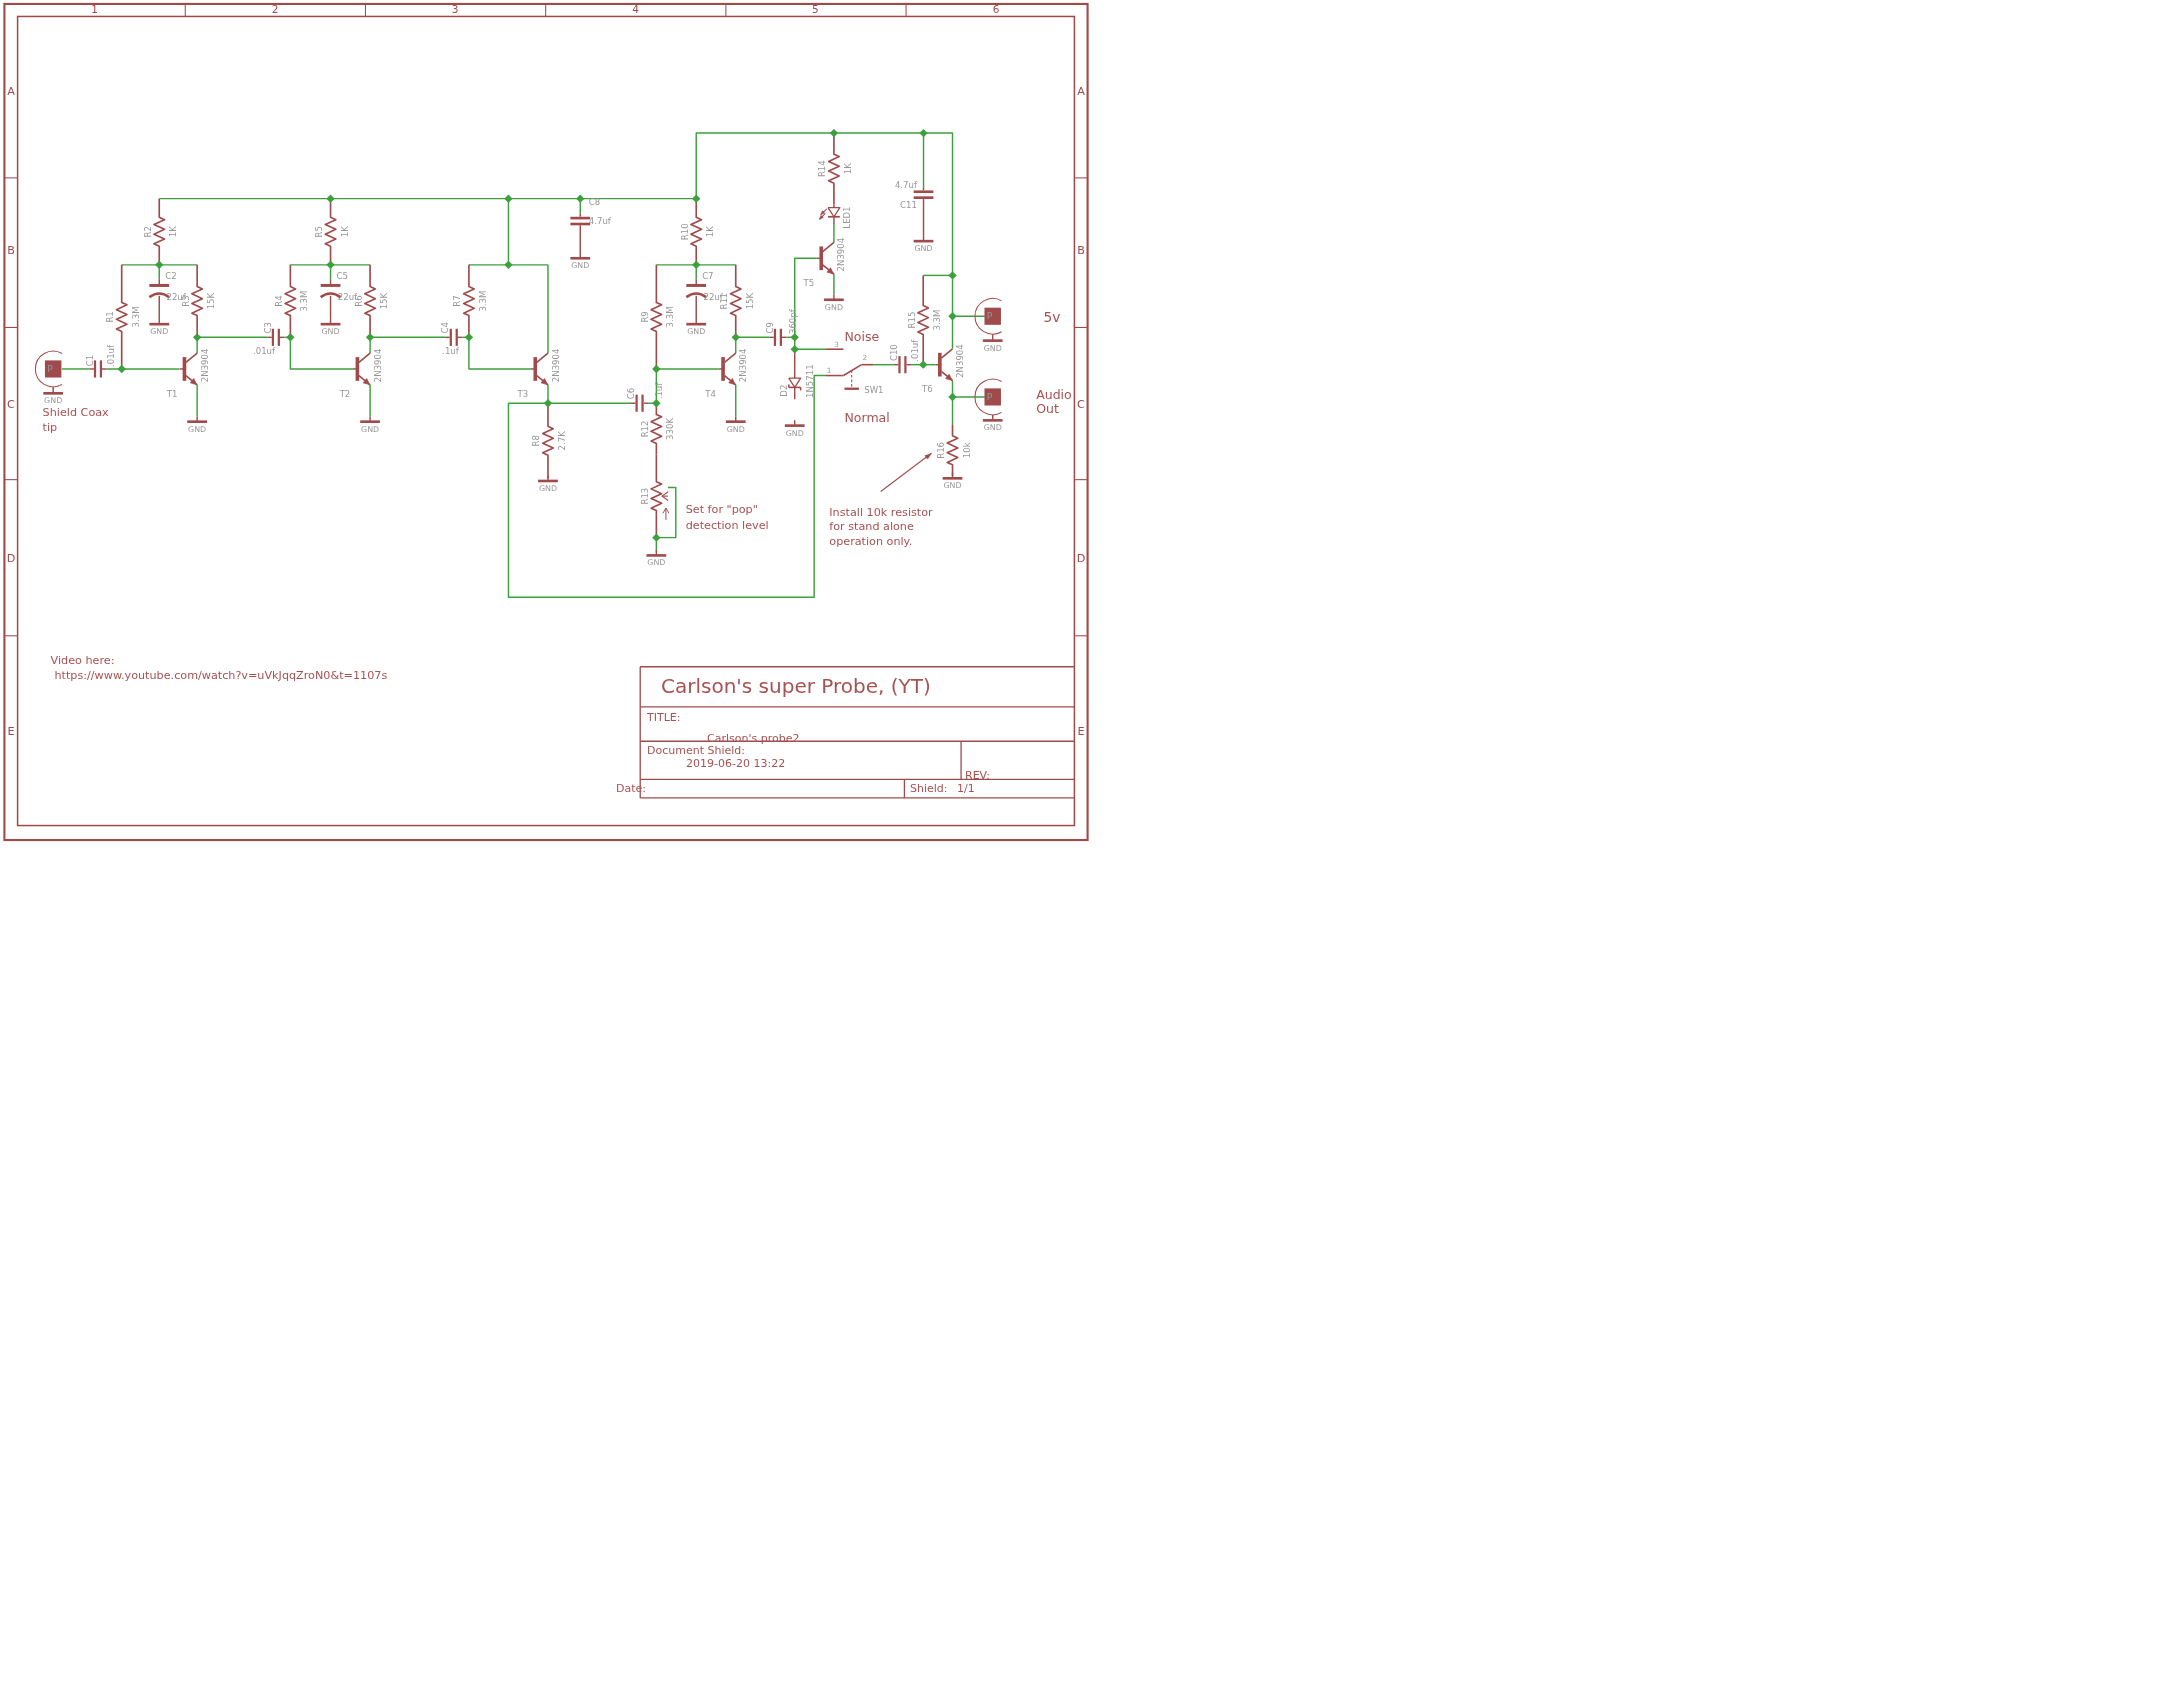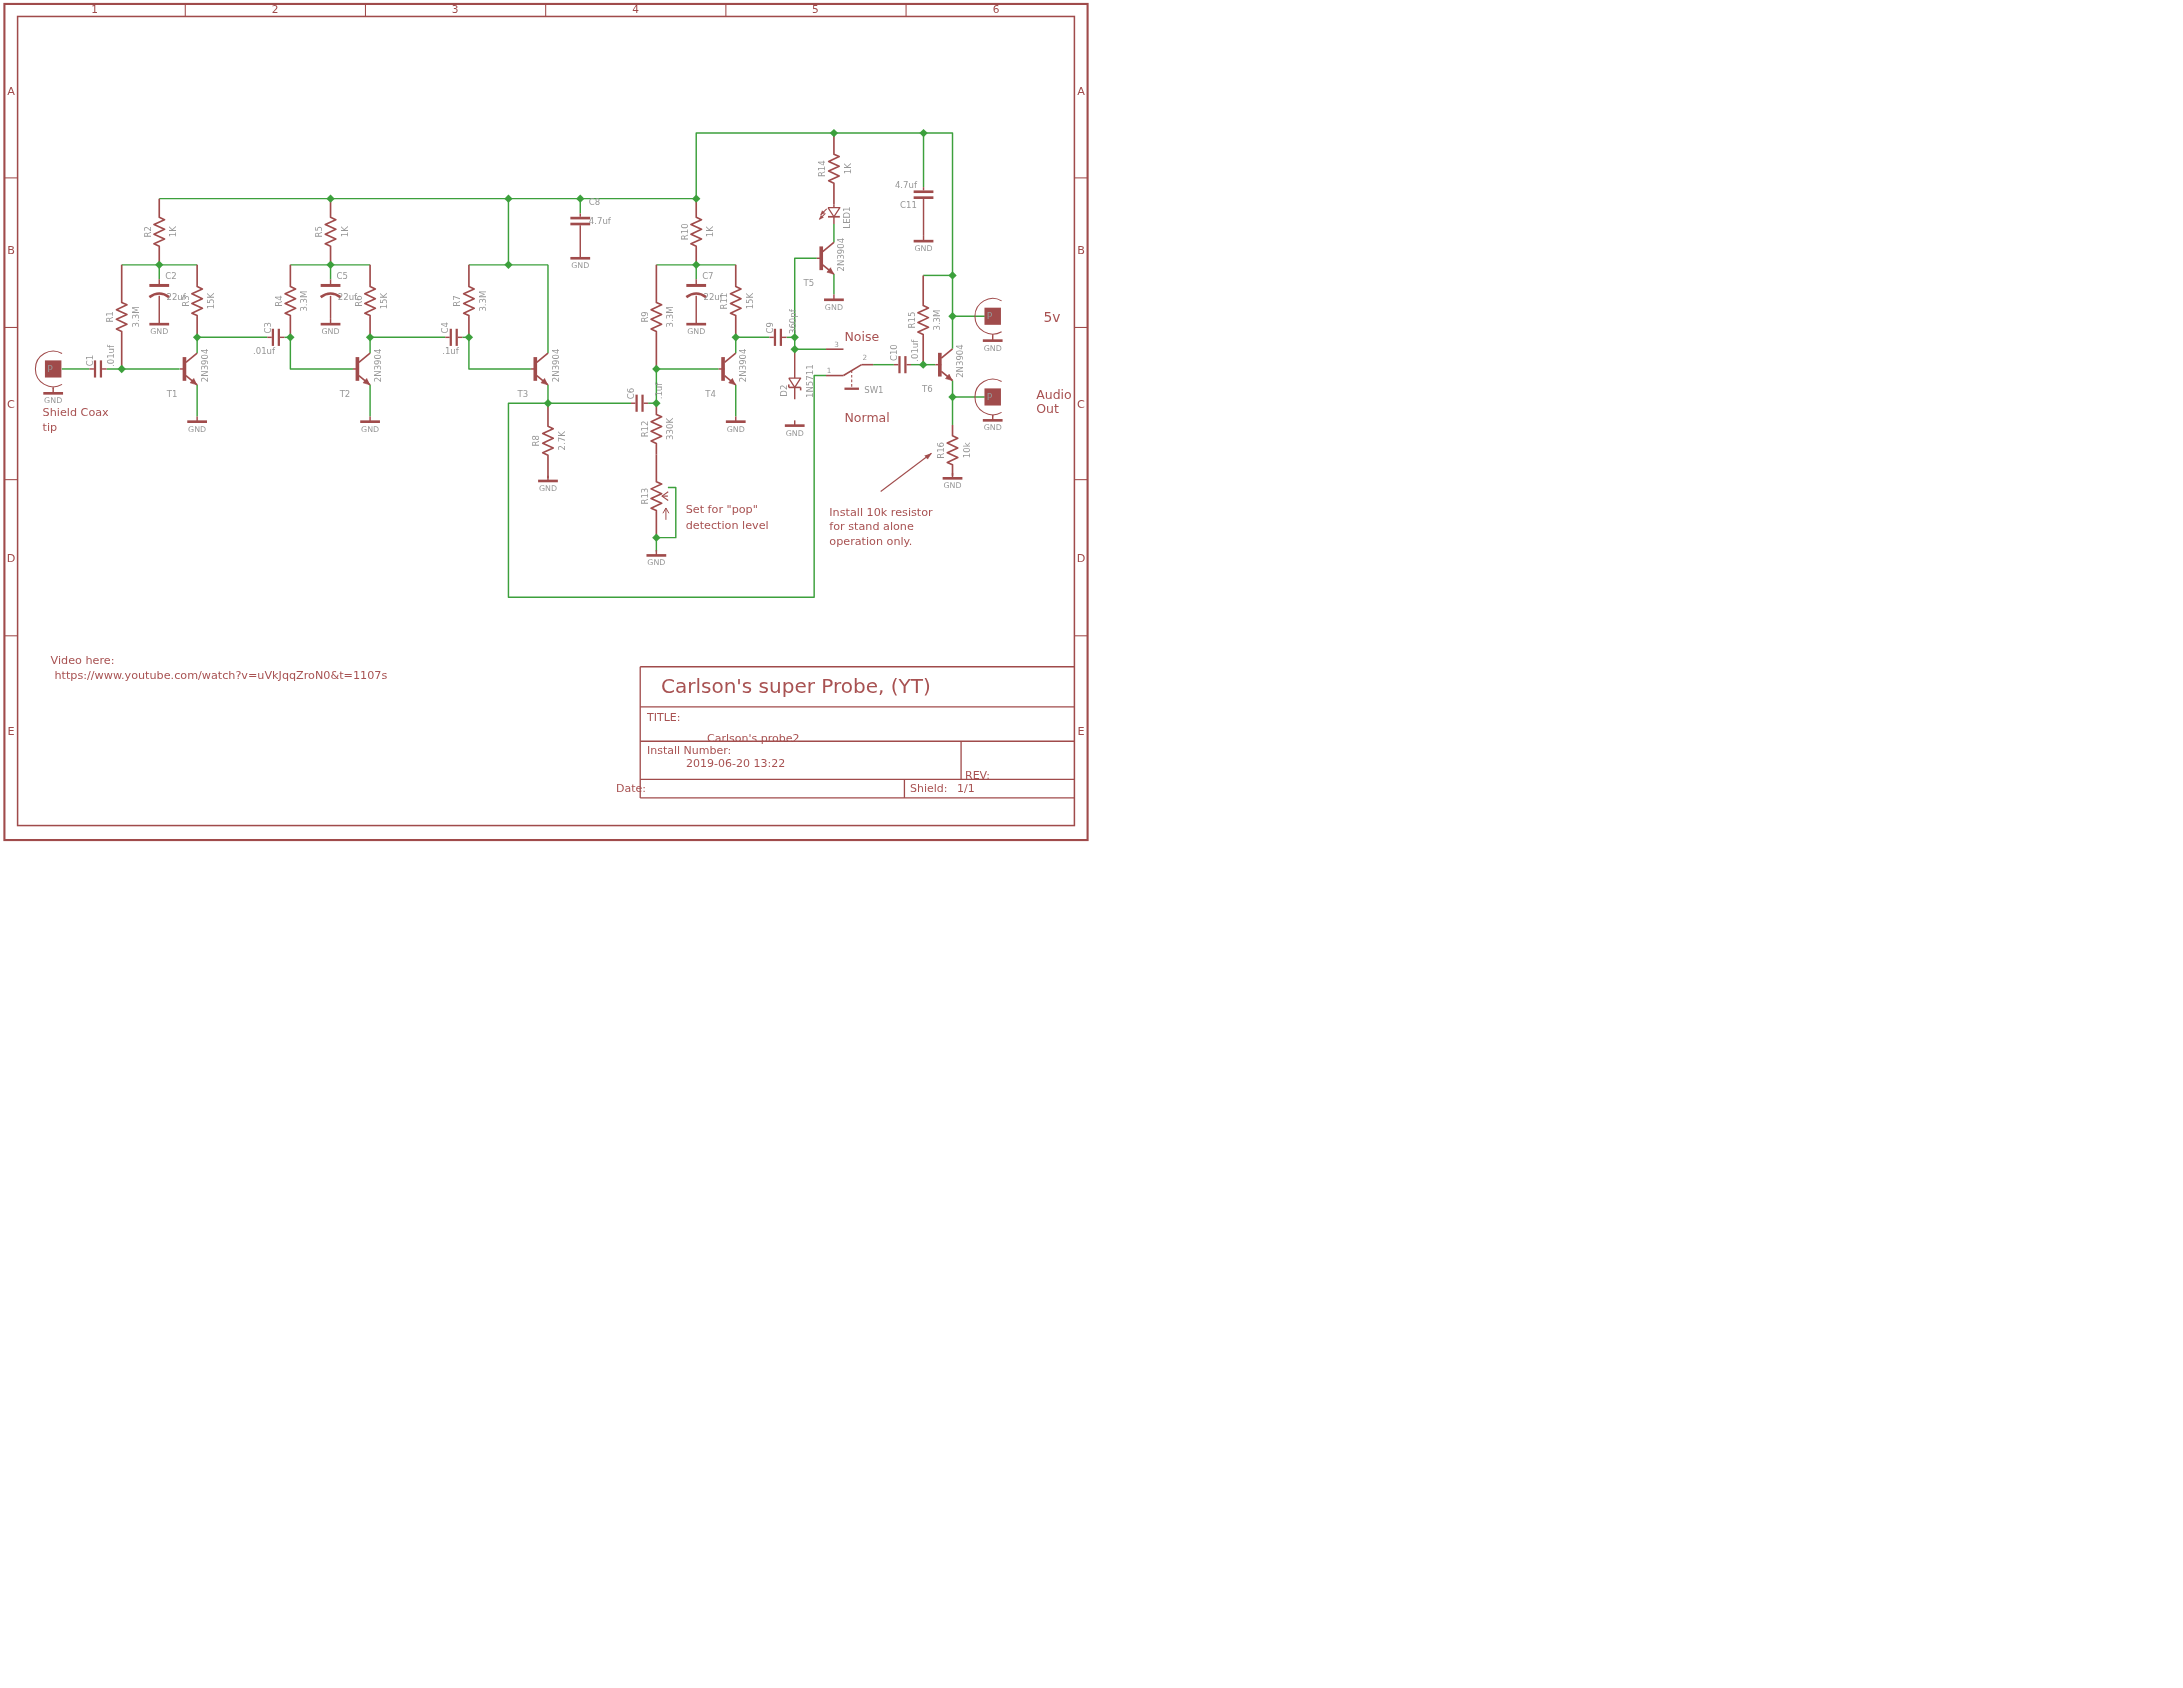--- a/index.html
+++ b/index.html
@@ -512,20 +512,20 @@
         <text x="1258" y="827" fill="#a85252" font-size="17" text-anchor="start">operation only.</text>
         <text x="1269" y="526" fill="#979797" font-size="11" text-anchor="middle">3</text>
         <text x="1261" y="566" fill="#979797" font-size="11" text-anchor="end">1</text>
         <text x="1312" y="546" fill="#979797" font-size="11" text-anchor="middle">2</text>
       </g>
     </svg>
 
   <div class="tb tb-big" style="left:661px;top:675px;">Carlson's super Probe, (YT)</div>
   <div class="tb tb-md" style="left:647px;top:712px;">TITLE:</div>
   <div class="tb tb-md" style="left:707px;top:688px;margin-top:45px;">Carlson's probe2</div>
-  <div class="tb tb-md" style="left:647px;top:745px;">Install Number:</div>
+  <div class="tb tb-md" style="left:647px;top:745px;">Document Shield:</div>
   <div class="tb tb-md" style="left:965px;top:726px;margin-top:44px;">REV:</div>
   <div class="tb tb-md" style="left:616px;top:783px;">Date:</div>
   <div class="tb tb-md" style="left:686px;top:758px;">2019-06-20 13:22</div>
   <div class="tb tb-md" style="left:910px;top:783px;">Shield:</div>
   <div class="tb tb-md" style="left:957px;top:783px;">1/1</div>
 </div>
 
 
 </body></html>

